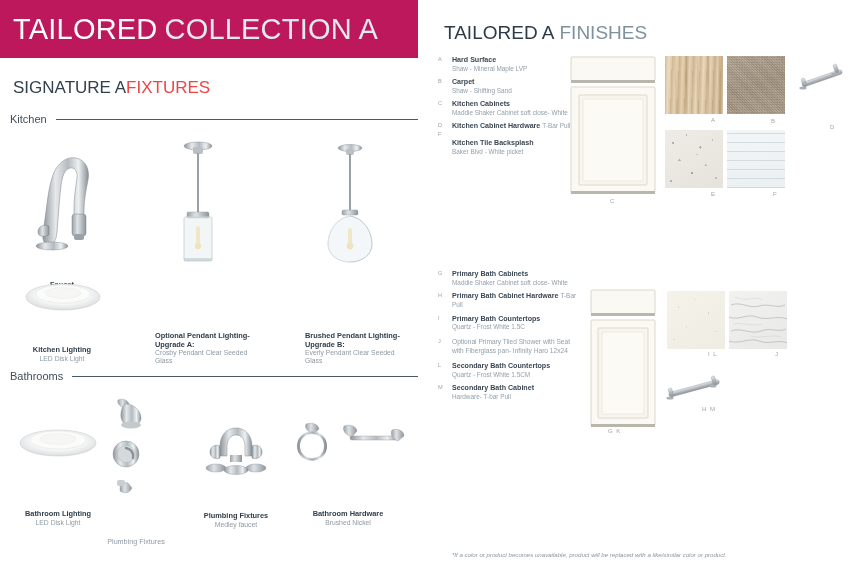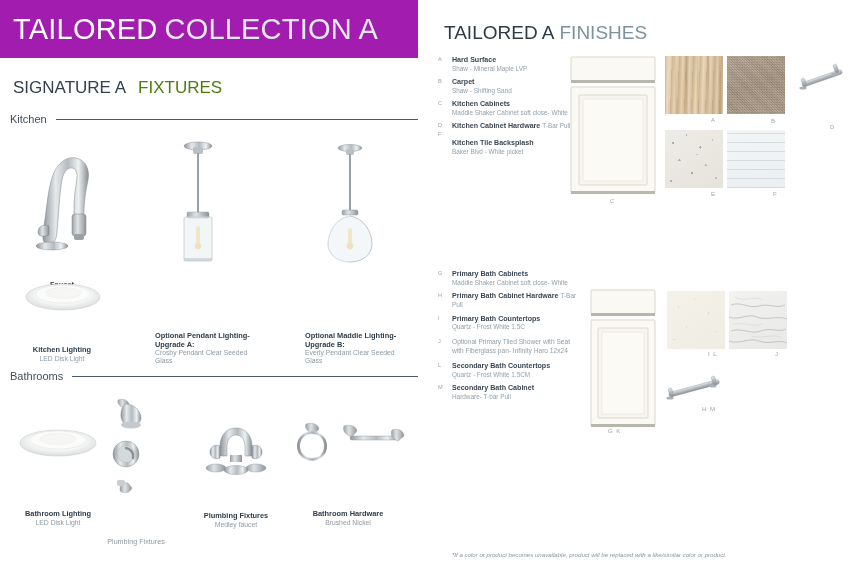--- a/index.html
+++ b/index.html
@@ -11,32 +11,32 @@
     overflow: hidden;
     position: relative;
   }
   .page { position: relative; width: 853px; height: 569px; }
 
   
   .left-col { position: absolute; left: 0; top: 0; width: 430px; height: 569px; }
 
   .banner {
     position: absolute; left: 0; top: 0; width: 418px; height: 58px;
-    background: #a21caf;
+    background: #be185d;
     display: flex; align-items: center;
   }
   .banner-title {
     padding-left: 13px; font-size: 29px; letter-spacing: .2px; white-space: nowrap;
   }
   .banner-title .b1 { color: #ffffff; font-weight: 400; }
   .banner-title .b2 { color: #e2eaee; font-weight: 300; margin-left: 7px; }
 
   .sig-title { position: absolute; left: 13px; top: 78px; font-size: 17px; white-space: nowrap; }
   .sig-title .s1 { color: #33404d; font-weight: 500; }
-  .sig-title .s2 { color: #4d7c0f; font-weight: 400; margin-left: 12px; }
+  .sig-title .s2 { color: #ef4444; font-weight: 400; margin-left: 0; }
 
   .sec-head { position: absolute; display: flex; align-items: center; width: 408px; }
   .sec-head .lbl { font-size: 11px; color: #3f4d59; font-weight: 500; white-space: nowrap; }
   .sec-head .rule { flex: 1; height: 1px; background: #4a5a68; margin-left: 9px; }
   #sec-kitchen { left: 10px; top: 113px; }
   #sec-bath    { left: 10px; top: 370px; }
 
   .cap { position: absolute; text-align: center; line-height: 1.18; }
   .cap .t { font-size: 7.4px; font-weight: bold; color: #2f3d4a; display: block; margin-top: 28px; }
   .cap .s { font-size: 6.8px; color: #8e9aa4; display: block; }
@@ -211,21 +211,21 @@
         <rect x="26" y="9" width="8" height="6" rx="2" fill="#b9c0c5"></rect>
         <rect x="29" y="14" width="2" height="58" fill="#9aa1a6"></rect>
         <rect x="22" y="70" width="16" height="5" rx="1.5" fill="url(#nk2)" stroke="#8b9298" stroke-width=".4"></rect>
         <path d="M30 76 C16 78 8 92 8 104 C8 115 18 122 30 122 C42 122 52 115 52 104 C52 92 44 78 30 76 Z" fill="rgba(228,236,240,.42)" stroke="#b6c1c7" stroke-width=".9"></path>
         <path d="M30 76 C16 78 8 92 8 104 C8 115 18 122 30 122" fill="none" stroke="rgba(255,255,255,.85)" stroke-width=".5"></path>
         <rect x="28" y="88" width="4" height="16" rx="2" fill="#f0e6c8"></rect>
         <circle cx="30" cy="106" r="3.4" fill="#efe3bf"></circle>
       </svg>
     </div>
     <div class="cap lft" style="left:305px; top:304px; width:108px;">
-      <span class="t">Optional Maddie Lighting- Upgrade B:</span>
+      <span class="t">Brushed Pendant Lighting- Upgrade B:</span>
       <span class="s">Everly Pendant Clear Seeded Glass</span>
     </div>
 
     <div class="sec-head" id="sec-bath">
       <span class="lbl">Bathrooms</span>
       <span class="rule"></span>
     </div>
 
     <div class="art" style="left:18px; top:424px;">
       <svg width="80" height="34" viewBox="0 0 80 34">

